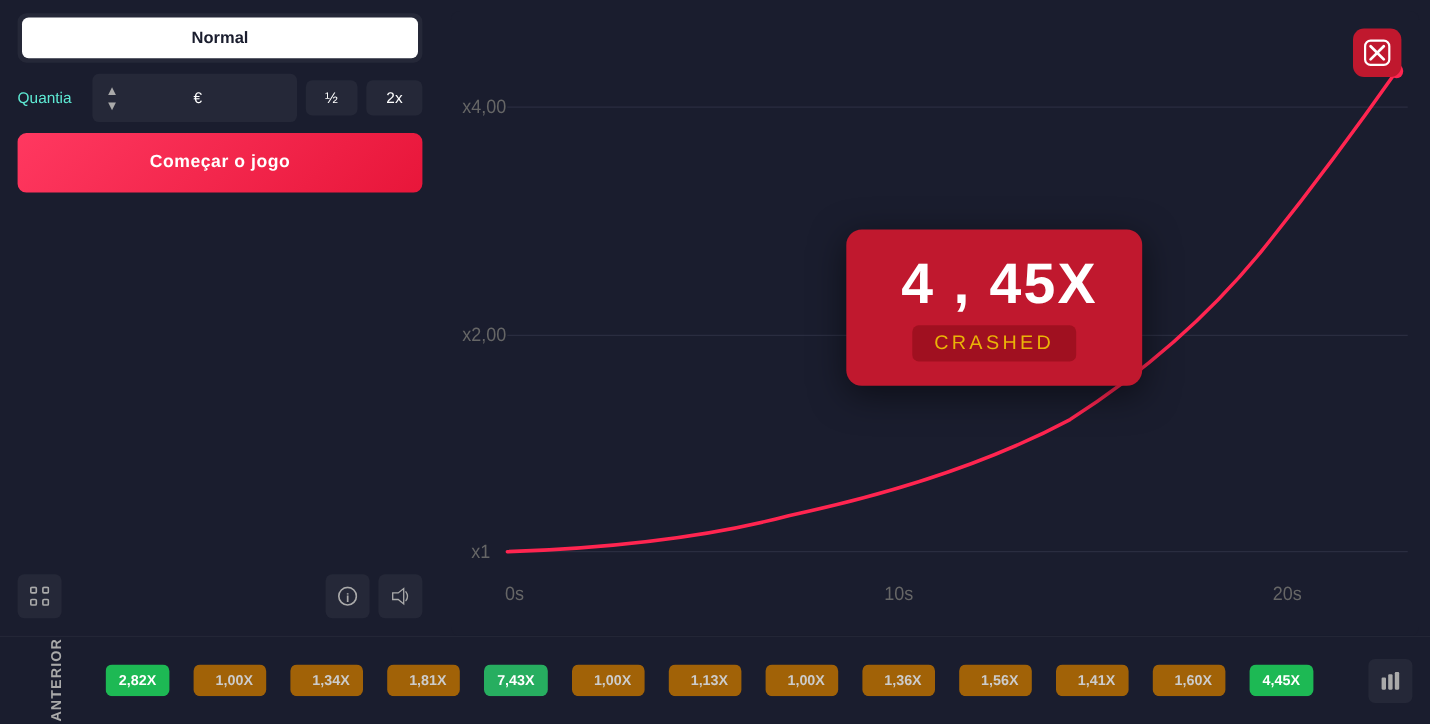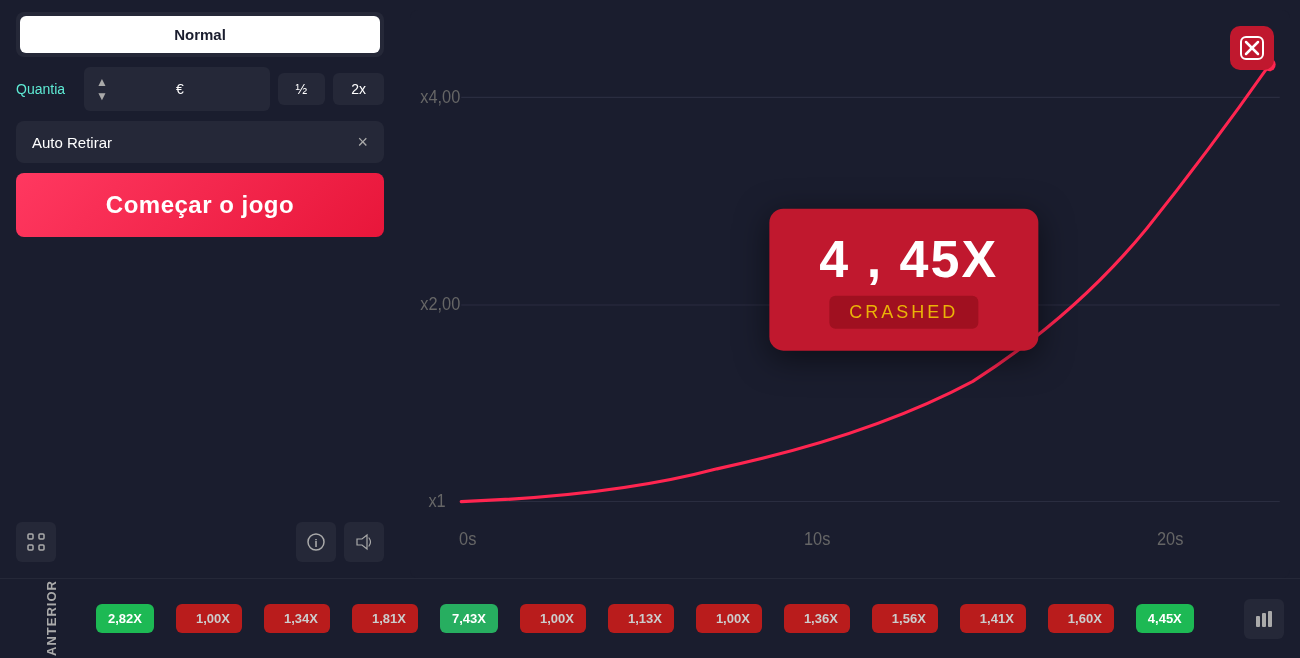--- a/index.html
+++ b/index.html
@@ -126,21 +126,21 @@
       font-size: 18px;
       cursor: pointer;
       line-height: 1;
     }
 
     .comecar-btn {
       background: linear-gradient(135deg, #ff3860, #e8163a);
       border: none;
       border-radius: 8px;
       color: #fff;
-      font-size: 24px;
+      font-size: 16px;
       font-weight: 700;
       padding: 18px;
       cursor: pointer;
       width: 100%;
       letter-spacing: 0.5px;
     }
 
     .spacer { flex: 1; }
 
     .bottom-icons {
@@ -277,21 +277,21 @@
     .chip {
       border-radius: 6px;
       padding: 7px 12px;
       font-size: 13px;
       font-weight: 700;
       white-space: nowrap;
       cursor: pointer;
     }
 
     .chip.green { background: #1db954; color: #fff; }
-    .chip.gray { background: #b91c1c; color: #ccc; padding-left: 20px; }
+    .chip.gray { background: #a16207; color: #ccc; padding-left: 20px; }
     .chip.green-mid { background: #27ae60; color: #fff; text-align: right; }
 
     .chart-bars-icon {
       background: #252838;
       border: none;
       border-radius: 6px;
       color: #aaa;
       width: 40px;
       height: 40px;
       display: flex;
@@ -317,24 +317,20 @@
       <span class="quantidade-label">Quantia</span>
       <div class="quantidade-input">
         <span style="color:#aaa;font-size:12px;">▲<br>▼</span>
         <input type="text" value="" style="">
         <span>€</span>
       </div>
       <button class="frac-btn">½</button>
       <button class="double-btn">2x</button>
     </div>
 
-    <div class="auto-retirar-row">
-      <span class="auto-retirar-label">Auto Retirar</span>
-      <button class="close-btn">×</button>
-    </div>
 
     <button class="comecar-btn">Começar o jogo</button>
 
     <div class="spacer"></div>
 
     <div class="bottom-icons">
       <button class="icon-btn">
         <svg width="18" height="18" viewBox="0 0 18 18" fill="none">
           <rect x="1" y="1" width="5" height="5" rx="1" stroke="#aaa" stroke-width="1.5" fill="none"></rect>
           <rect x="12" y="1" width="5" height="5" rx="1" stroke="#aaa" stroke-width="1.5" fill="none"></rect>

